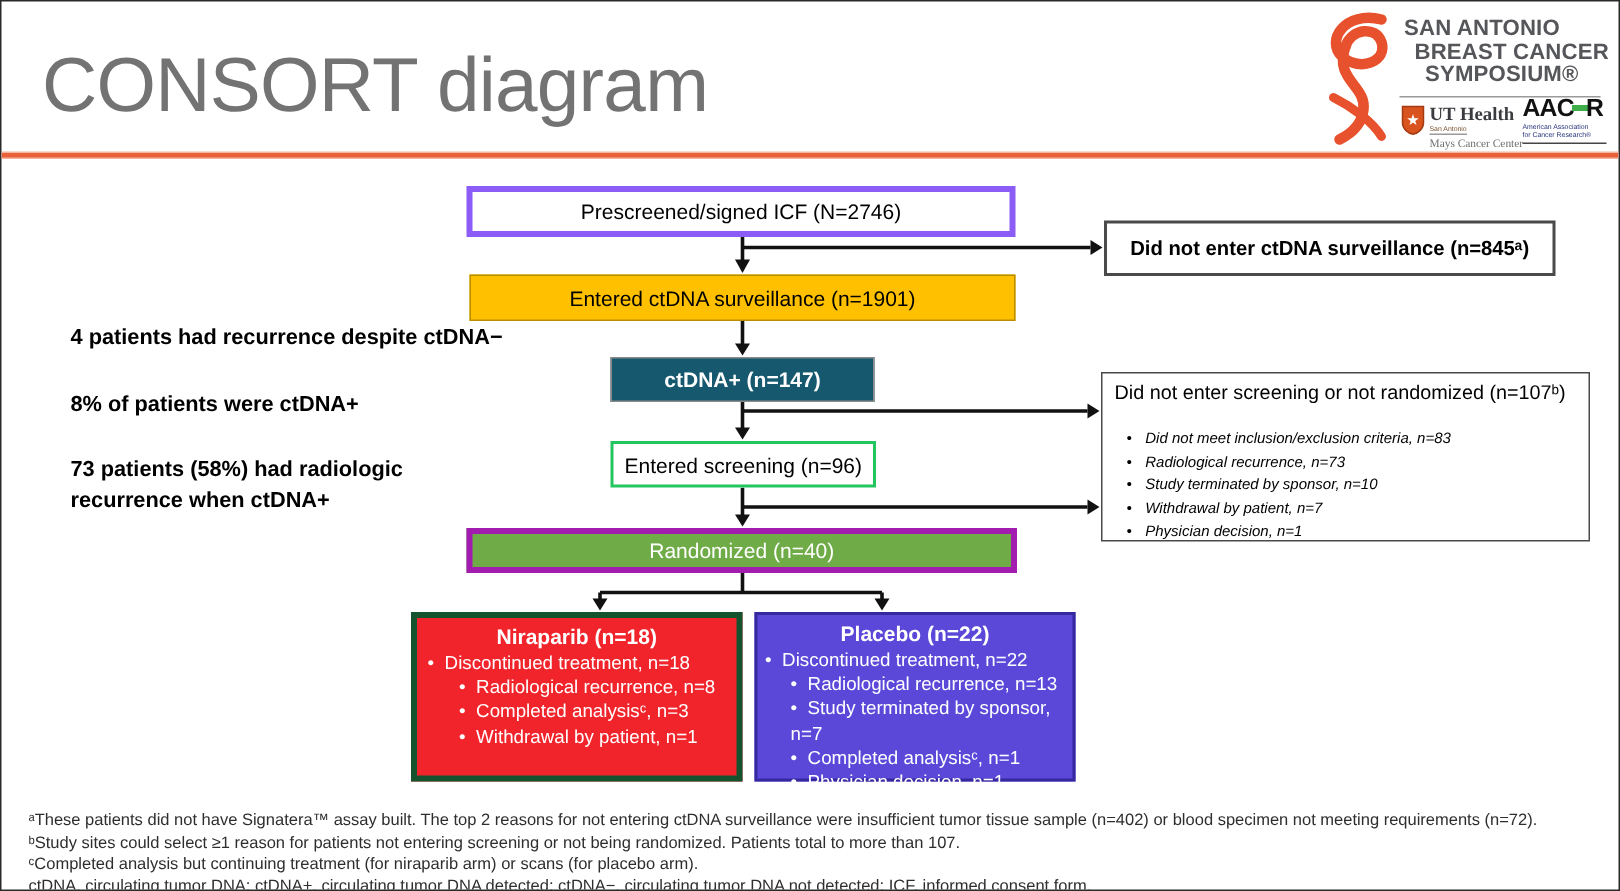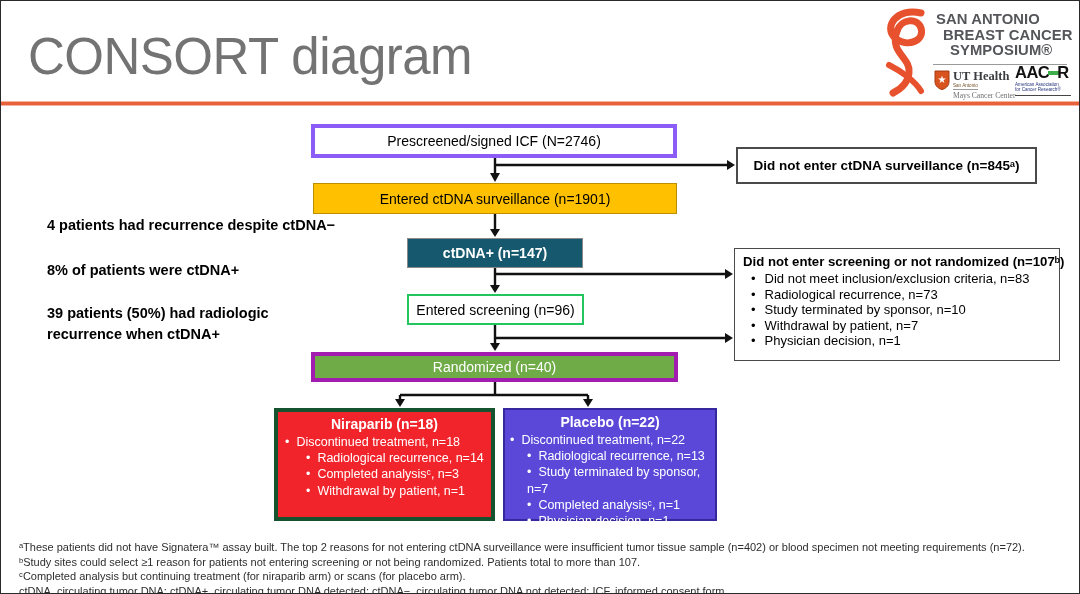--- a/index.html
+++ b/index.html
@@ -35,22 +35,22 @@
   
   .fbox{position:absolute;box-sizing:border-box;display:flex;align-items:center;justify-content:center;
         text-align:center;font-size:14px;background:#fff;}
   .b-prescreened{left:310px;top:123px;width:366px;height:34px;border:4px solid #8b5cf6;}
   .b-nosurv{left:735px;top:146px;width:301px;height:37px;border:2px solid #4a4a4a;font-weight:bold;font-size:13.5px;}
   .b-surv{left:312px;top:182px;width:364px;height:31px;background:#FFC000;border:1px solid #B98E00;}
   .b-ctdna{left:406px;top:237px;width:176px;height:30px;background:#16596F;color:#fff;border:1px solid #8a8a8a;font-weight:600;}
   .b-screen{left:406px;top:293px;width:177px;height:31px;border:2px solid #22c55e;}
   .b-rand{left:310px;top:351px;width:367px;height:30px;background:#6FAC47;border:4px solid #a21caf;color:#fff;}
   .b-noscreen{left:733px;top:247px;width:326px;height:113px;border:1.5px solid #4a4a4a;display:block;text-align:left;padding:5px 8px 0 8px;}
-  .b-noscreen .bx-title{text-align:right;font-weight:bold;font-size:13.2px;white-space:nowrap;}
-  .bullets{margin-top:2px;font-size:13px;line-height:15.6px;}
+  .b-noscreen .bx-title{text-align:left;font-weight:normal;font-size:13.2px;white-space:nowrap;}
+  .bullets{margin-top:16px;font-size:10px;line-height:15.6px;font-style:italic;}
   .bullet{padding-left:8px;}
   .bullet::before{content:"•";margin-right:9px;}
   .b-arm{display:block;text-align:left;color:#fff;padding-top:4px;}
   .b-nira{left:273px;top:407px;width:221px;height:113px;background:#F2242B;border:4px solid #14532d;}
   .b-plac{left:502px;top:407px;width:214px;height:113px;background:#5B48D9;border:2px solid #36289E;}
   .arm-title{text-align:center;font-weight:bold;font-size:14px;margin-bottom:2px;}
   .arm-items{font-size:12.5px;line-height:16.2px;}
   .lvl1{padding-left:7px;}
   .lvl1::before{content:"•";margin-right:7px;}
   .lvl2{padding-left:28px;}
@@ -93,21 +93,21 @@
       <div class="aacr-acronym"><span>AAC</span><span class="aacr-bar"></span><span>R</span></div>
       <div class="aacr-sub">
         <div>American Association</div>
         <div>for Cancer Research®</div>
       </div>
     </div>
   </div>
 
   <div class="annot" style="top:214px;">4 patients had recurrence despite ctDNA−</div>
   <div class="annot" style="top:259px;">8% of patients were ctDNA+</div>
-  <div class="annot" style="top:302px;width:300px;">39 patients (50%) had radiologic recurrence when ctDNA+</div>
+  <div class="annot" style="top:302px;width:300px;">73 patients (58%) had radiologic recurrence when ctDNA+</div>
 
   <svg class="connectors" width="1080" height="594">
     <g stroke="#111111" stroke-width="2.4" fill="none">
       <path d="M494 157 V173"></path>
       <path d="M494 164 H726"></path>
       <path d="M494 213 V229"></path>
       <path d="M494 267 V285"></path>
       <path d="M494 273 H724"></path>
       <path d="M494 324 V343"></path>
       <path d="M494 337 H724"></path>
@@ -161,21 +161,21 @@
   </div>
 
   <div class="fbox b-rand">
     <span>Randomized (n=40)</span>
   </div>
 
   <div class="fbox b-arm b-nira">
     <div class="arm-title">Niraparib (n=18)</div>
     <div class="arm-items">
       <div class="lvl1">Discontinued treatment, n=18</div>
-      <div class="lvl2">Radiological recurrence, n=14</div>
+      <div class="lvl2">Radiological recurrence, n=8</div>
       <div class="lvl2">Completed analysisᶜ, n=3</div>
       <div class="lvl2">Withdrawal by patient, n=1</div>
     </div>
   </div>
 
   <div class="fbox b-arm b-plac">
     <div class="arm-title">Placebo (n=22)</div>
     <div class="arm-items">
       <div class="lvl1" style="padding-left:5px;">Discontinued treatment, n=22</div>
       <div class="lvl2" style="padding-left:22px;">Radiological recurrence, n=13</div>

